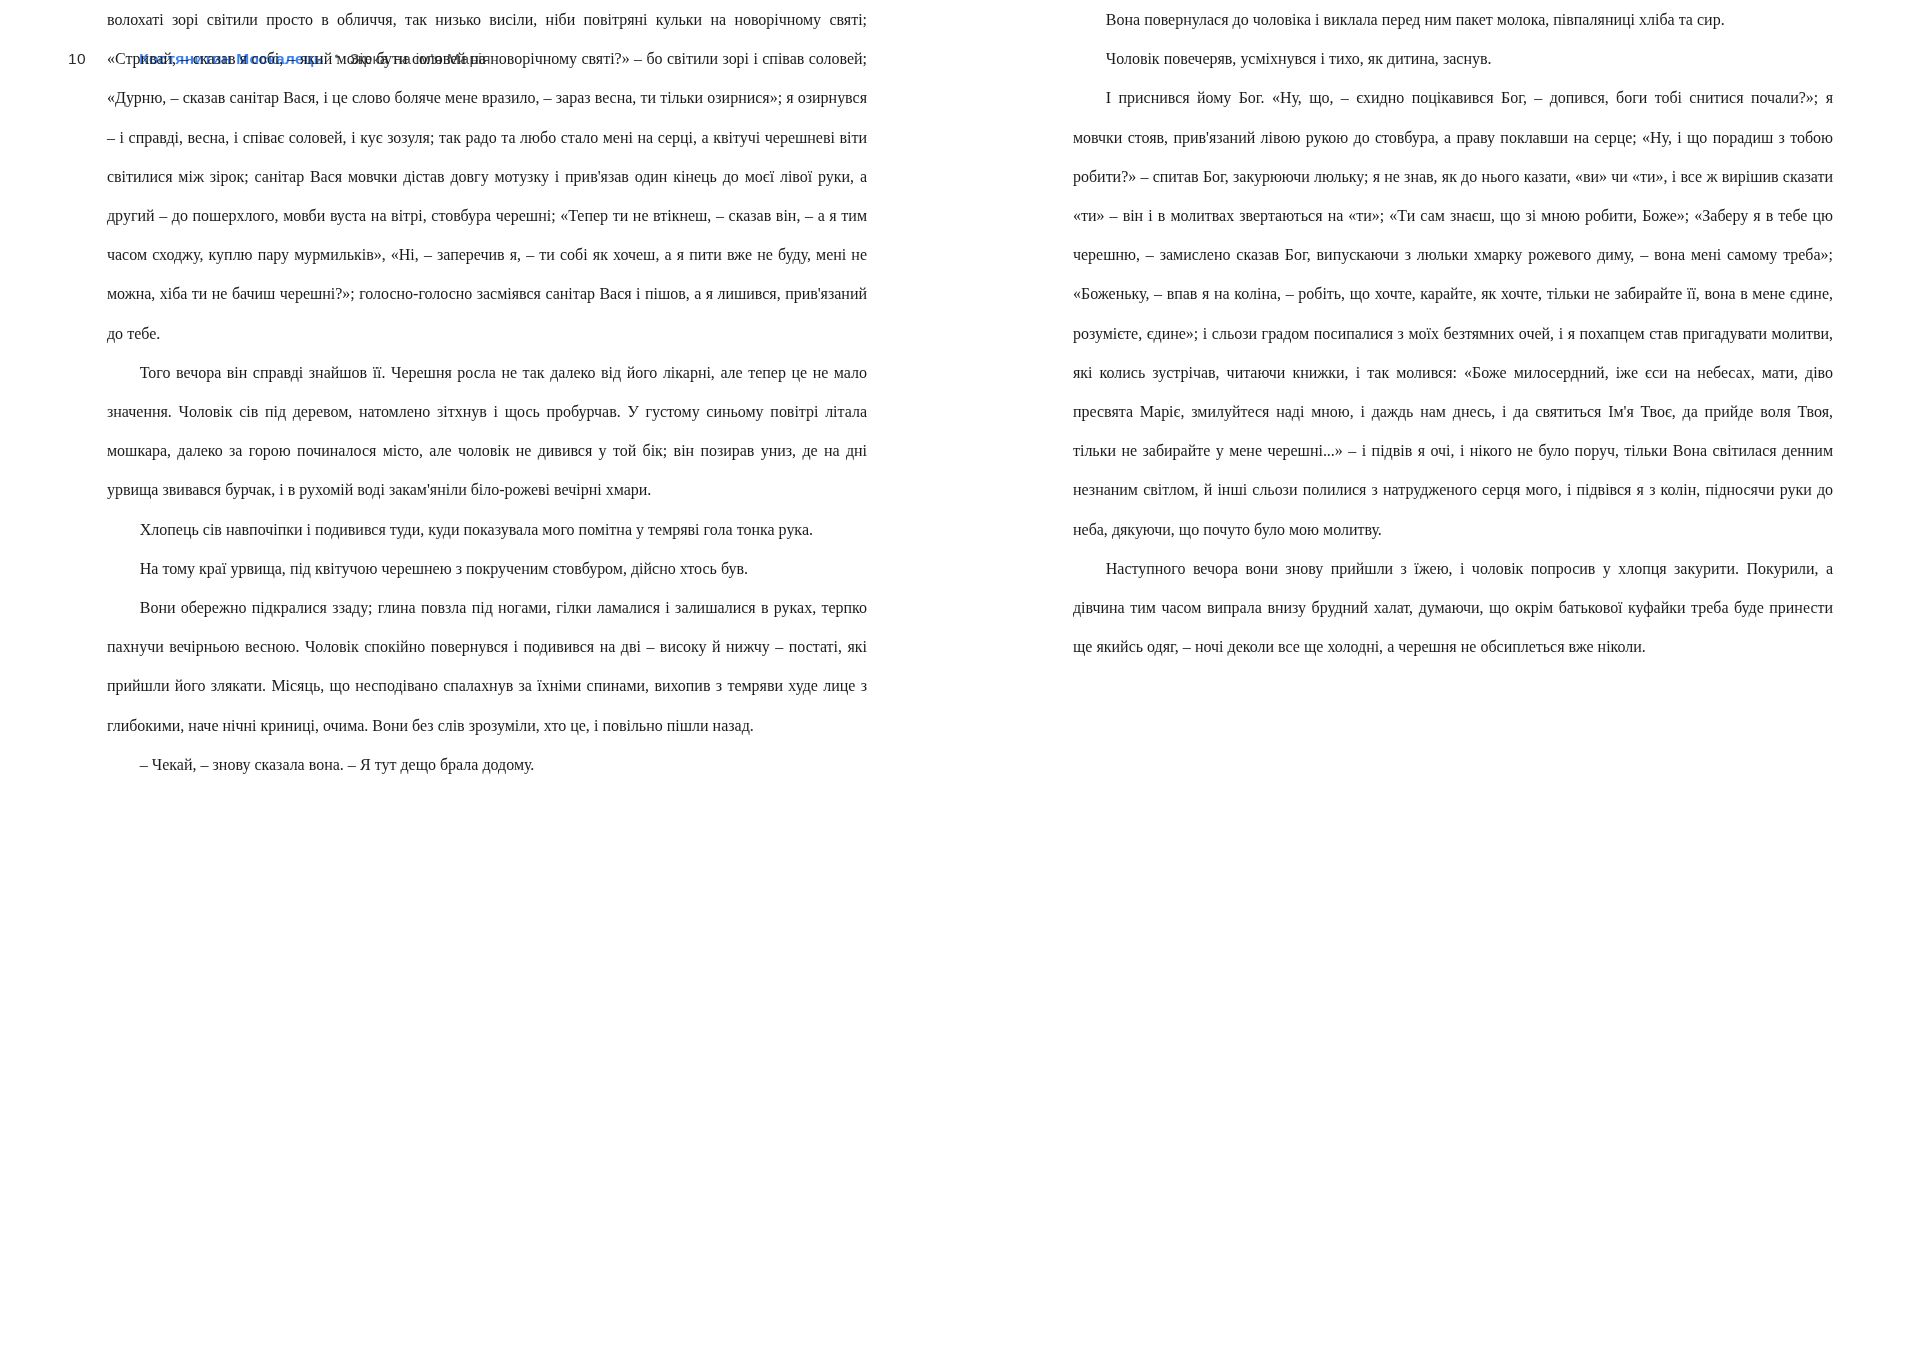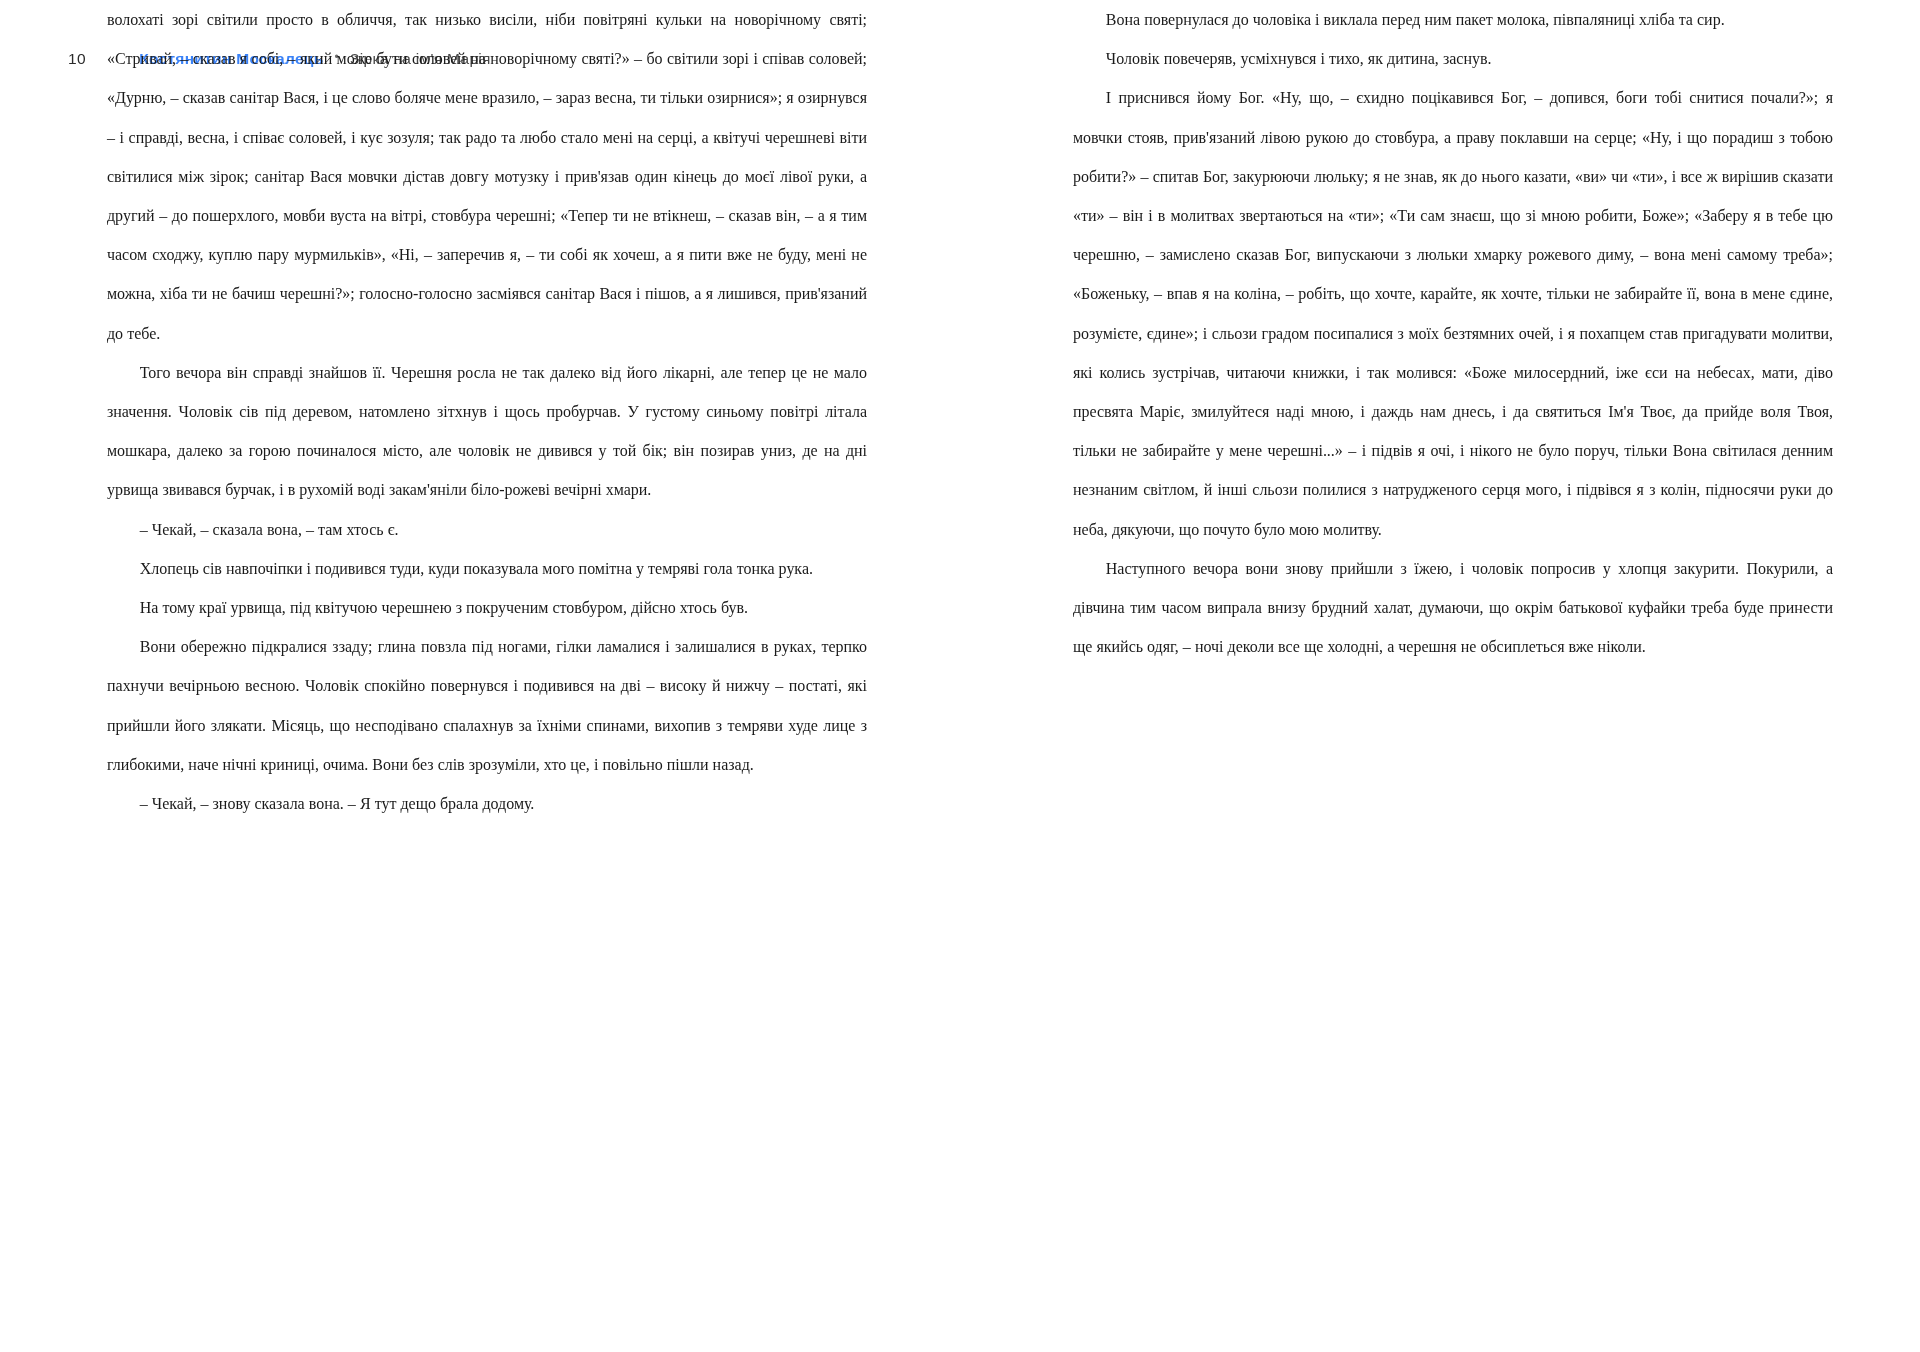--- a/index.html
+++ b/index.html
@@ -128,21 +128,20 @@
     </div>
 
   </div>
 
   <div class="pages">
 
     <div class="page page-left">
       <div class="col">
         <p class="para noindent">волохаті зорі світили просто в обличчя, так низько висіли, ніби повітряні кульки на новорічному святі; «Стривай, – сказав я собі, – який може бути соловей на новорічному святі?» – бо світили зорі і співав соловей; «Дурню, – сказав санітар Вася, і це слово боляче мене вразило, – зараз весна, ти тільки озирнися»; я озирнувся – і справді, весна, і співає соловей, і кує зозуля; так радо та любо стало мені на серці, а квітучі черешневі віти світилися між зірок; санітар Вася мовчки дістав довгу мотузку і прив'язав один кінець до моєї лівої руки, а другий – до пошерхлого, мовби вуста на вітрі, стовбура черешні; «Тепер ти не втікнеш, – сказав він, – а я тим часом сходжу, куплю пару мурмильків», «Ні, – заперечив я, – ти собі як хочеш, а я пити вже не буду, мені не можна, хіба ти не бачиш черешні?»; голосно-голосно засміявся санітар Вася і пішов, а я лишився, прив'язаний до тебе.</p>
         <p class="para indent">Того вечора він справді знайшов її. Черешня росла не так далеко від його лікарні, але тепер це не мало значення. Чоловік сів під деревом, натомлено зітхнув і щось пробурчав. У густому синьому повітрі літала мошкара, далеко за горою починалося місто, але чоловік не дивився у той бік; він позирав униз, де на дні урвища звивався бурчак, і в рухомій воді закам'яніли біло-рожеві вечірні хмари.</p>
-        <p class="para indent">– Чекай, – сказала вона, – там хтось є.</p>
         <p class="para indent">Хлопець сів навпочіпки і подивився туди, куди показувала мого помітна у темряві гола тонка рука.</p>
         <p class="para indent">На тому краї урвища, під квітучою черешнею з покрученим стовбуром, дійсно хтось був.</p>
         <p class="para indent">Вони обережно підкралися ззаду; глина повзла під ногами, гілки ламалися і залишалися в руках, терпко пахнучи вечірньою весною. Чоловік спокійно повернувся і подивився на дві – високу й нижчу – постаті, які прийшли його злякати. Місяць, що несподівано спалахнув за їхніми спинами, вихопив з темряви худе лице з глибокими, наче нічні криниці, очима. Вони без слів зрозуміли, хто це, і повільно пішли назад.</p>
         <p class="para indent">– Чекай, – знову сказала вона. – Я тут дещо брала додому.</p>
       </div>
     </div>
 
     <div class="page page-right">
       <div class="col">
         <p class="para indent">Вона повернулася до чоловіка і виклала перед ним пакет молока, півпаляниці хліба та сир.</p>

